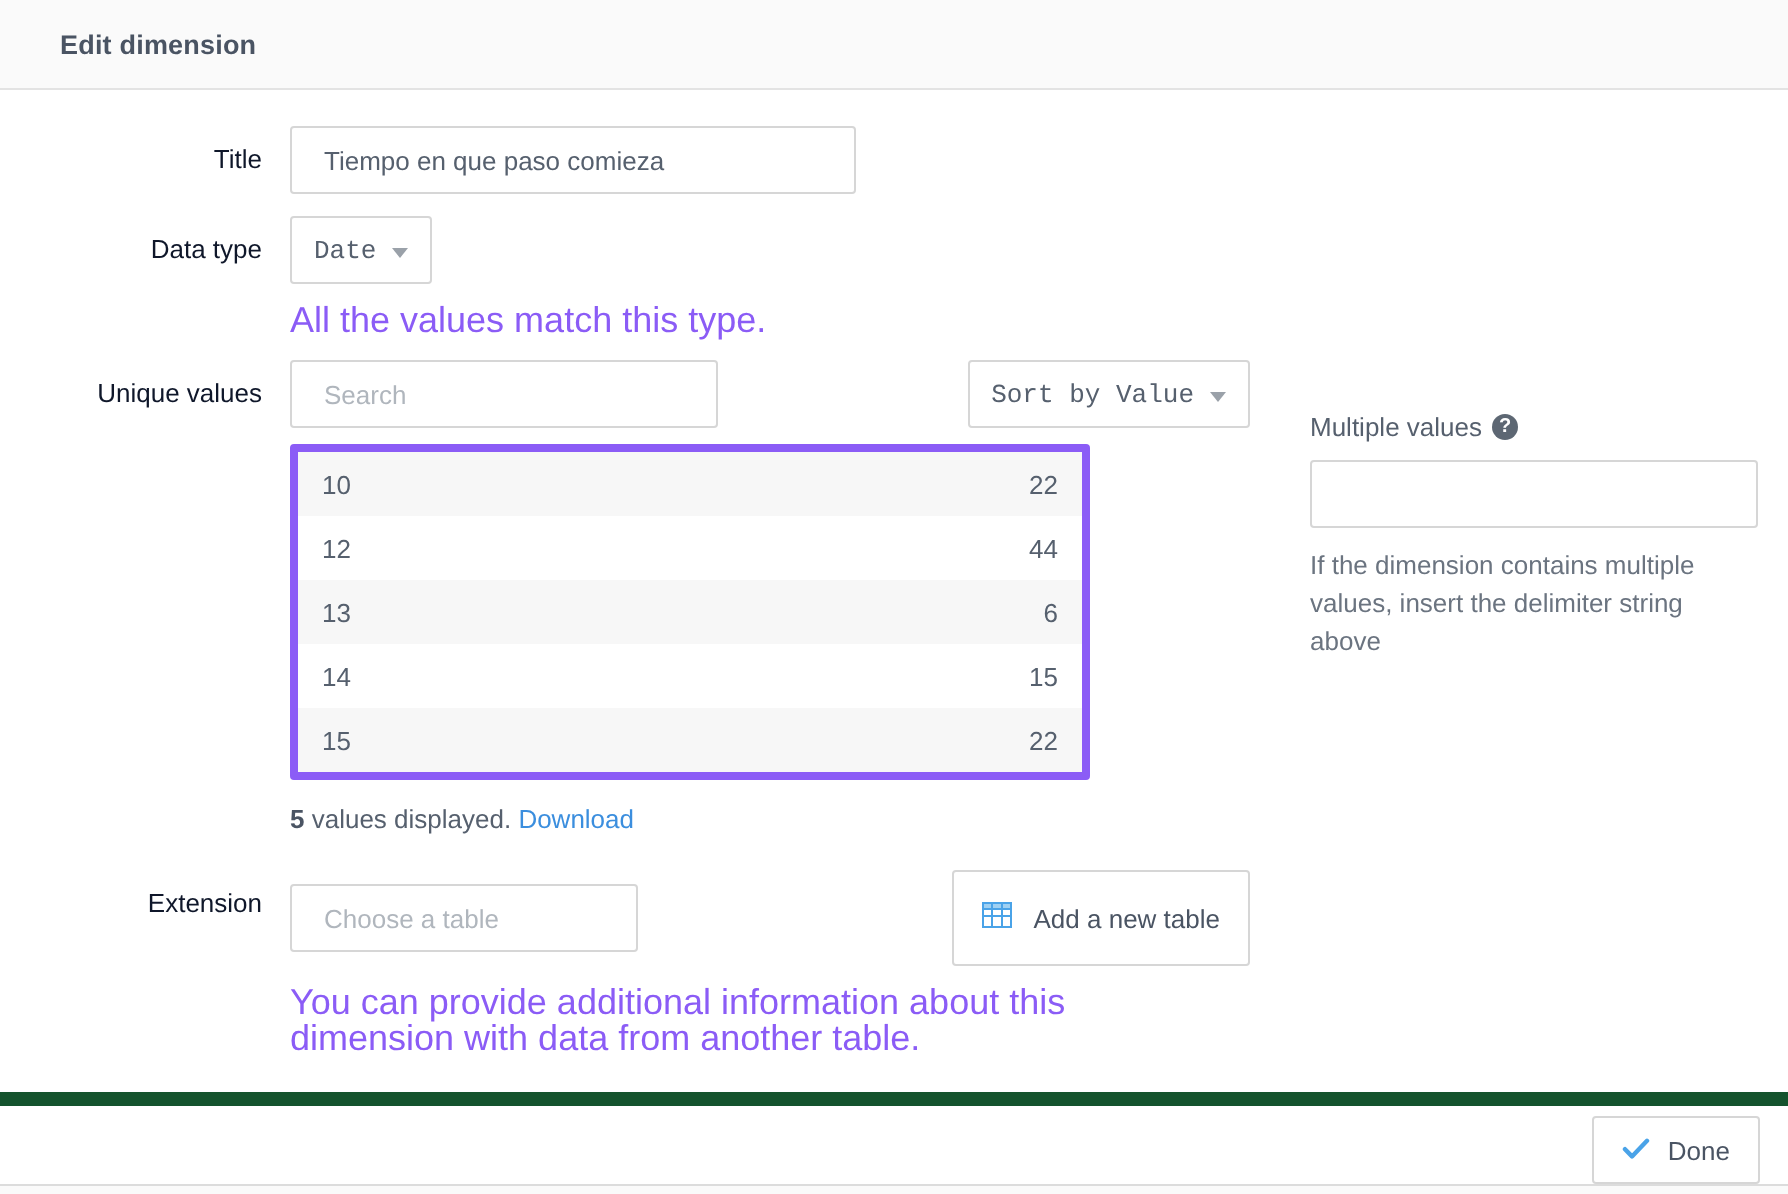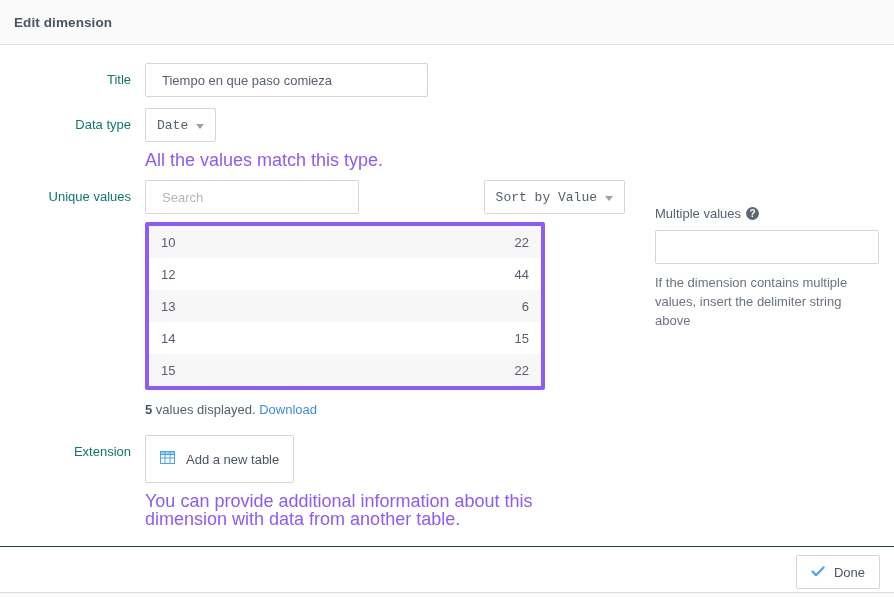--- a/index.html
+++ b/index.html
@@ -25,21 +25,21 @@
   }
 
   
   .dialog-header {
     height: 45px;
     min-height: 45px;
     background: #fafafa;
     border-bottom: 1px solid #e3e3e3;
     display: flex;
     align-items: center;
-    padding: 0 14px;
+    padding: 0 30px;
   }
   .dialog-title {
     font-size: 13.5px;
     font-weight: bold;
     color: #4a5463;
     letter-spacing: 0.1px;
   }
 
   
   .dialog-body {
@@ -53,21 +53,21 @@
     display: flex;
     align-items: flex-start;
     margin-bottom: 0;
   }
   .form-label {
     width: 131px;
     min-width: 131px;
     text-align: right;
     padding-right: 14px;
     font-size: 13px;
-    color: #0f766e;
+    color: #0f172a;
     line-height: 34px;
   }
   .form-field { flex: 1; position: relative; }
 
   
   .text-input {
     border: 1px solid #d6d6d6;
     border-radius: 2px;
     background: #ffffff;
     height: 34px;
@@ -212,21 +212,21 @@
     color: #4a5463;
     cursor: pointer;
     font-family: "Liberation Sans", sans-serif;
   }
   .ext-hint { width: 470px; }
 
   
   .dialog-footer {
     height: 51px;
     min-height: 51px;
-    border-top: 1px solid #14532d;
+    border-top: 7px solid #14532d;
     display: flex;
     align-items: center;
     justify-content: flex-end;
     padding: 0 14px;
     background: #ffffff;
   }
   .done-btn {
     display: inline-flex;
     align-items: center;
     gap: 9px;
@@ -317,20 +317,21 @@
         <div class="values-footer">
           <b>5</b><span> values displayed. </span><a class="link">Download</a>
         </div>
       </div>
     </div>
 
     <div class="form-row" style="margin-top:18px;">
       <div class="form-label">Extension</div>
       <div class="form-field">
         <div class="ext-row-inner">
+          <input id="extension-input" class="text-input" type="text" placeholder="Choose a table" style="">
           <div class="icon-btn">
             <span>
               <svg width="15" height="13" viewBox="0 0 15 13" aria-hidden="true">
                 <rect x="0.5" y="0.5" width="14" height="12" fill="#ffffff" stroke="#4aa3e8"></rect>
                 <rect x="0.5" y="0.5" width="14" height="3" fill="#9fd0f2" stroke="#4aa3e8"></rect>
                 <line x1="5" y1="0.5" x2="5" y2="12.5" stroke="#4aa3e8"></line>
                 <line x1="10" y1="0.5" x2="10" y2="12.5" stroke="#4aa3e8"></line>
                 <line x1="0.5" y1="7" x2="14.5" y2="7" stroke="#4aa3e8"></line>
               </svg>
             </span>

